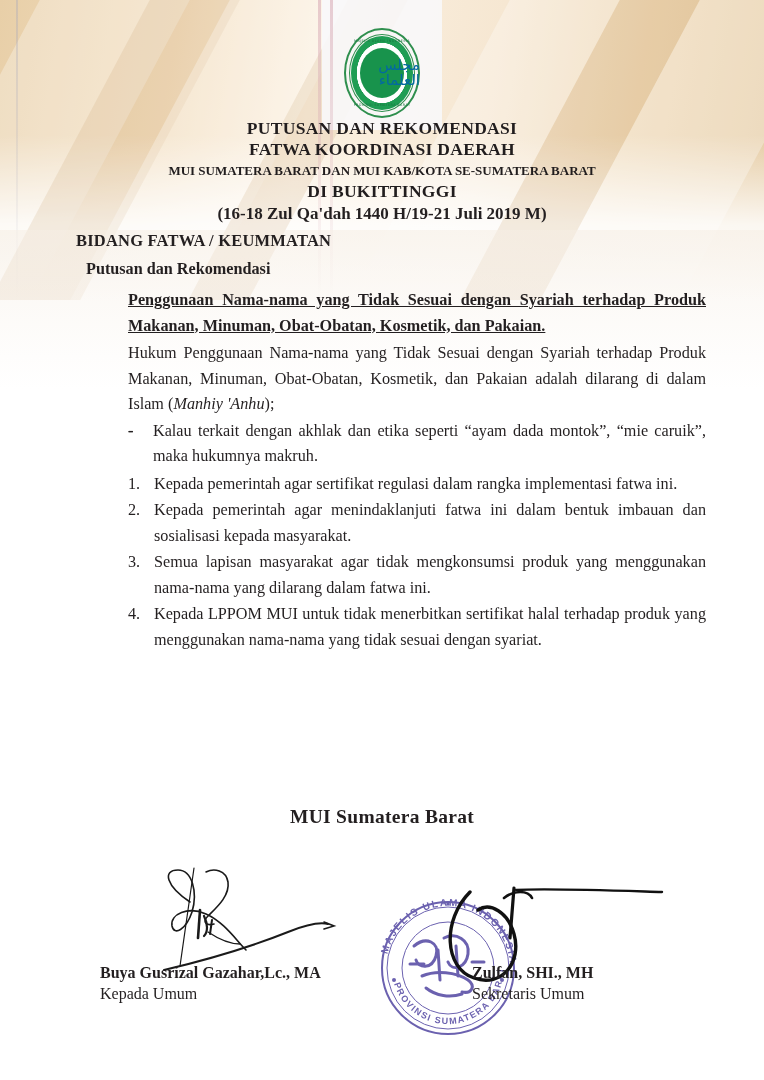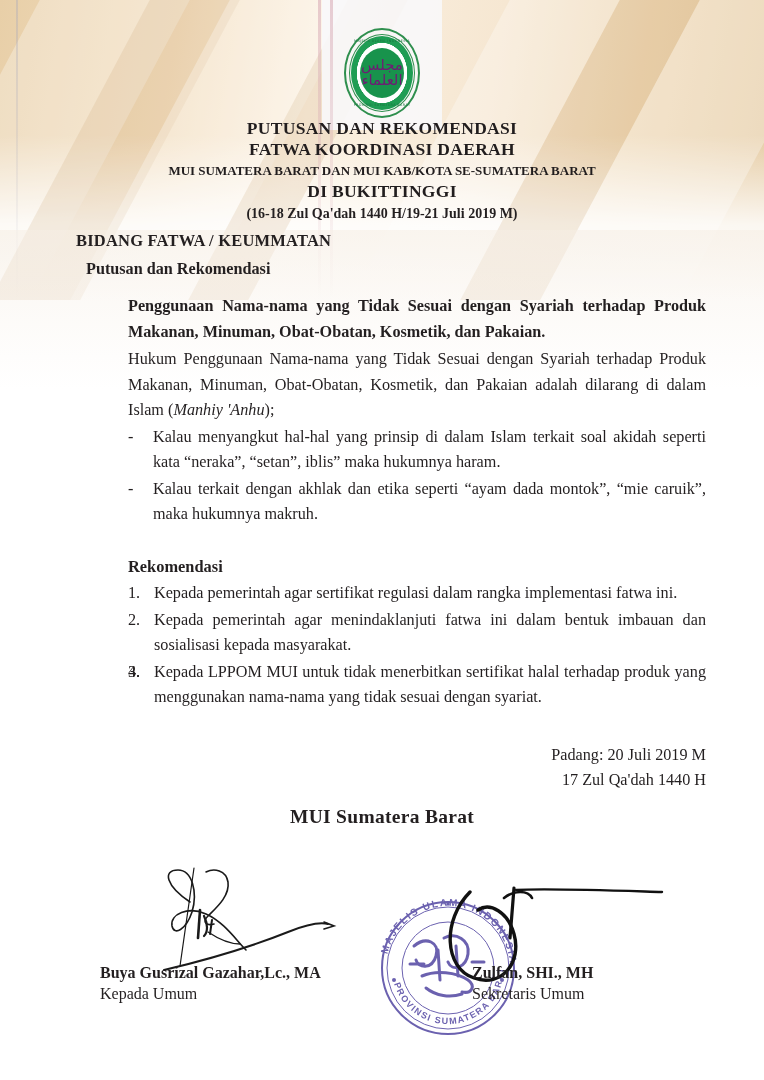--- a/index.html
+++ b/index.html
@@ -78,23 +78,23 @@
     border-radius: 50%;
     background: radial-gradient(ellipse at center, #1f9d54 0 44%, #ffffff 45% 57%, #1f9d54 58% 100%);
   }
   #logo .core {
     position: absolute; left: 16px; top: 20px; right: 16px; bottom: 20px;
     border-radius: 50%;
     background: #18934c;
   }
   #logo .calig {
     position: absolute; left: 0; right: 0; top: 30px;
-    text-align: center;
+    text-align: right;
     font-size: 15px; line-height: 1;
-    color: #701a75;
+    color: #0369a1;
     font-family: "DejaVu Sans", sans-serif;
   }
   #logo .topmicro, #logo .botmicro {
     position: absolute; left: 0; right: 0;
     text-align: center;
     font-size: 3.4px; letter-spacing: .4px;
     color: #17773f;
     font-family: "DejaVu Sans", sans-serif;
   }
   #logo .topmicro { top: 11px; }
@@ -108,21 +108,21 @@
   #title-block .t {
     font-weight: bold;
     font-size: 17.5px;
     line-height: 21px;
     letter-spacing: .3px;
     color: #211d1e;
   }
   #title-block .t.wide { font-size: 13px; letter-spacing: 0; }
   #title-block .sub {
     font-weight: bold;
-    font-size: 14px;
+    font-size: 17px;
     line-height: 20px;
     margin-top: 2px;
   }
 
   
   #body {
     position: absolute; left: 0; top: 228px; width: 764px;
     font-size: 16.2px;
     line-height: 25.5px;
   }
@@ -136,21 +136,21 @@
     font-weight: bold;
     font-size: 16.2px;
     margin-left: 86px;
     margin-top: 3px;
   }
   .para {
     margin-left: 128px;
     margin-right: 58px;
     text-align: justify;
   }
-  .para.bold { font-weight: bold; margin-top: 12px; }
+  .para.bold { font-weight: bold; margin-top: 6px; text-decoration: underline; }
   .para.reg { margin-top: 2px; }
   .para i { font-style: italic; }
 
   ul.dashlist {
     list-style: none;
     margin: 0; padding: 0;
     margin-left: 128px; margin-right: 58px;
   }
   ul.dashlist li {
     position: relative;
@@ -268,37 +268,32 @@
 
   <div id="body">
     <div class="sect-head">BIDANG FATWA / KEUMMATAN</div>
     <div class="sub-head">Putusan dan Rekomendasi</div>
 
     <div class="para bold">Penggunaan Nama-nama yang Tidak Sesuai dengan Syariah terhadap Produk Makanan, Minuman, Obat-Obatan, Kosmetik, dan Pakaian.</div>
 
     <div class="para reg"><span>Hukum Penggunaan Nama-nama yang Tidak Sesuai dengan Syariah terhadap Produk Makanan, Minuman, Obat-Obatan, Kosmetik, dan Pakaian adalah dilarang di dalam Islam (</span><i>Manhiy 'Anhu</i><span>);</span></div>
 
     <ul class="dashlist">
-      <li><span class="dash">-</span><span>Kalau menyangkut hal-hal yang prinsip di dalam Islam terkait soal akidah seperti kata “neraka”, “setan”, iblis” maka hukumnya haram.</span></li>
+      <li><span class="dash">-</span></li>
       <li><span class="dash">-</span><span>Kalau terkait dengan akhlak dan etika seperti “ayam dada montok”, “mie caruik”, maka hukumnya makruh.</span></li>
     </ul>
 
-    <div class="rek-head">Rekomendasi</div>
     <ol class="numlist">
       <li><span class="num">1.</span><span>Kepada pemerintah agar sertifikat regulasi dalam rangka implementasi fatwa ini.</span></li>
       <li><span class="num">2.</span><span>Kepada pemerintah agar menindaklanjuti fatwa ini dalam bentuk imbauan dan sosialisasi kepada masyarakat.</span></li>
-      <li><span class="num">3.</span></li>
+      <li><span class="num">3.</span><span>Semua lapisan masyarakat agar tidak mengkonsumsi produk yang menggunakan nama-nama yang dilarang dalam fatwa ini.</span></li>
       <li><span class="num">4.</span><span>Kepada LPPOM MUI untuk tidak menerbitkan sertifikat halal terhadap produk yang menggunakan nama-nama yang tidak sesuai dengan syariat.</span></li>
     </ol>
   </div>
 
-  <div id="datebox">
-    <div>Padang: 20 Juli 2019 M</div>
-    <div>17 Zul Qa'dah 1440 H</div>
-  </div>
 
   <div id="orgname">MUI Sumatera Barat</div>
 
   <svg id="sig-left-ink" viewBox="0 0 215 110">
     <g fill="none" stroke="#1a1a1a" stroke-linecap="round">
       <path d="M62 36 C38 20 34 4 50 4 C64 4 70 26 64 46 C58 64 46 70 44 60 C42 48 60 40 78 48 C96 56 108 74 118 84" stroke-width="1.6"></path>
       <path d="M78 6 C86 2 98 4 100 16 C102 30 88 42 80 50 C74 56 78 60 86 58" stroke-width="1.6"></path>
       <path d="M66 2 L52 100" stroke-width="1.2"></path>
       <path d="M72 44 L70 72" stroke-width="2.6"></path>
       <path d="M76 50 C80 58 80 66 76 70" stroke-width="2.2"></path>

